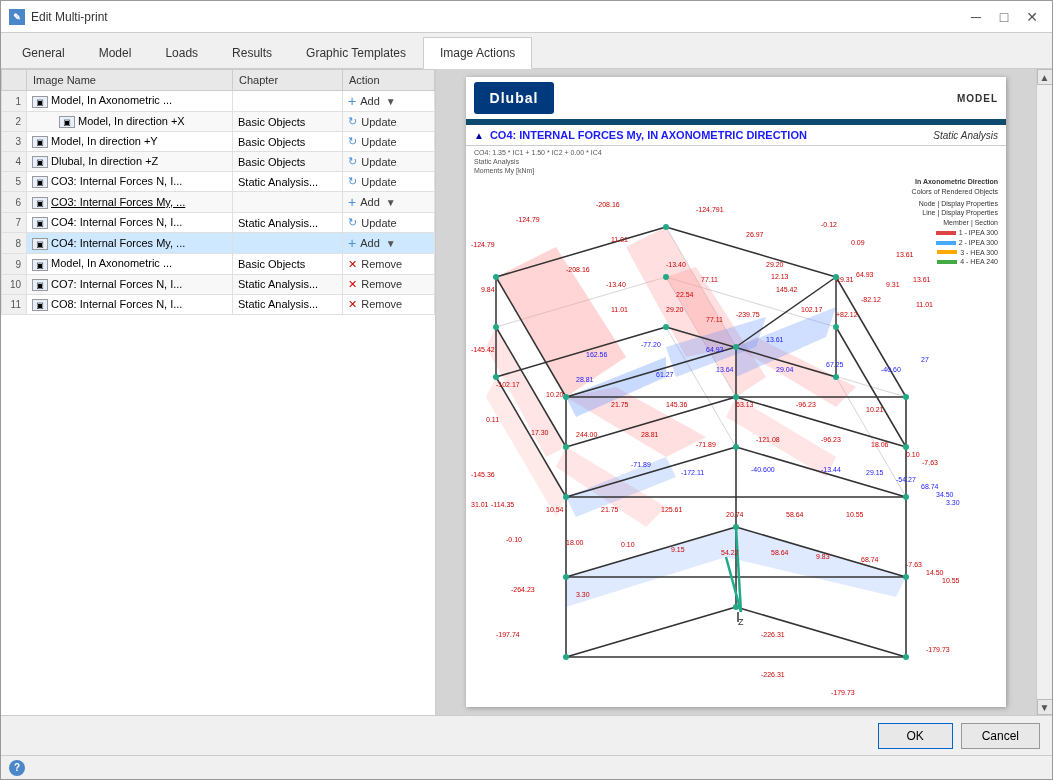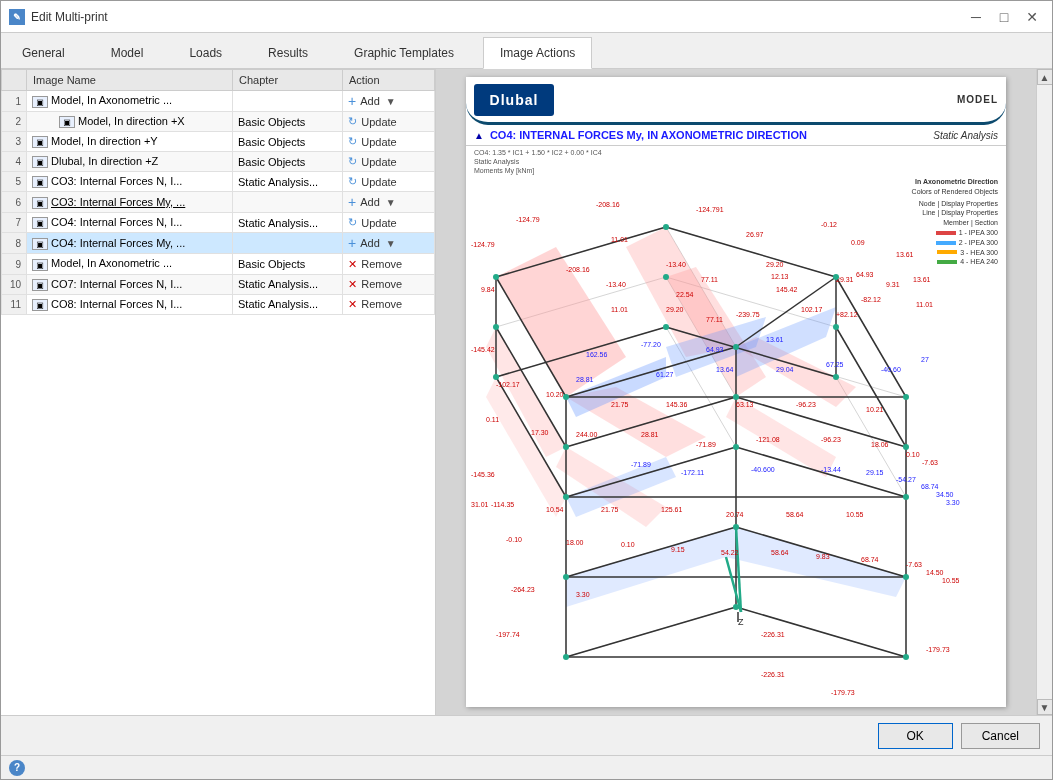--- a/index.html
+++ b/index.html
@@ -66,21 +66,20 @@
       justify-content: center;
       font-size: 14px;
       color: #555;
     }
 
     .tab-bar {
       background: #f0f0f0;
       border-bottom: 1px solid #ccc;
       display: flex;
       padding: 0 4px;
-      gap: 12px;
     }
     .tab {
       padding: 8px 16px;
       cursor: pointer;
       border: 1px solid transparent;
       border-bottom: none;
       background: transparent;
       font-size: 12px;
       color: #333;
       margin-top: 4px;
@@ -244,24 +243,23 @@
       width: 540px;
       height: 630px;
       position: relative;
       overflow: hidden;
       box-shadow: 1px 1px 5px rgba(0,0,0,0.3);
     }
 
     .diagram-top {
       display: flex;
       align-items: center;
-      border-bottom: 3px solid #0c4a6e;
+      border-bottom: 6px solid #0c4a6e;
       height: 48px;
       padding: 0 8px;
-      border-radius: 22px;
     }
 
     .dlubal-logo {
       width: 80px;
       height: 32px;
       background: #003a7d;
       display: flex;
       align-items: center;
       justify-content: center;
       color: white;

